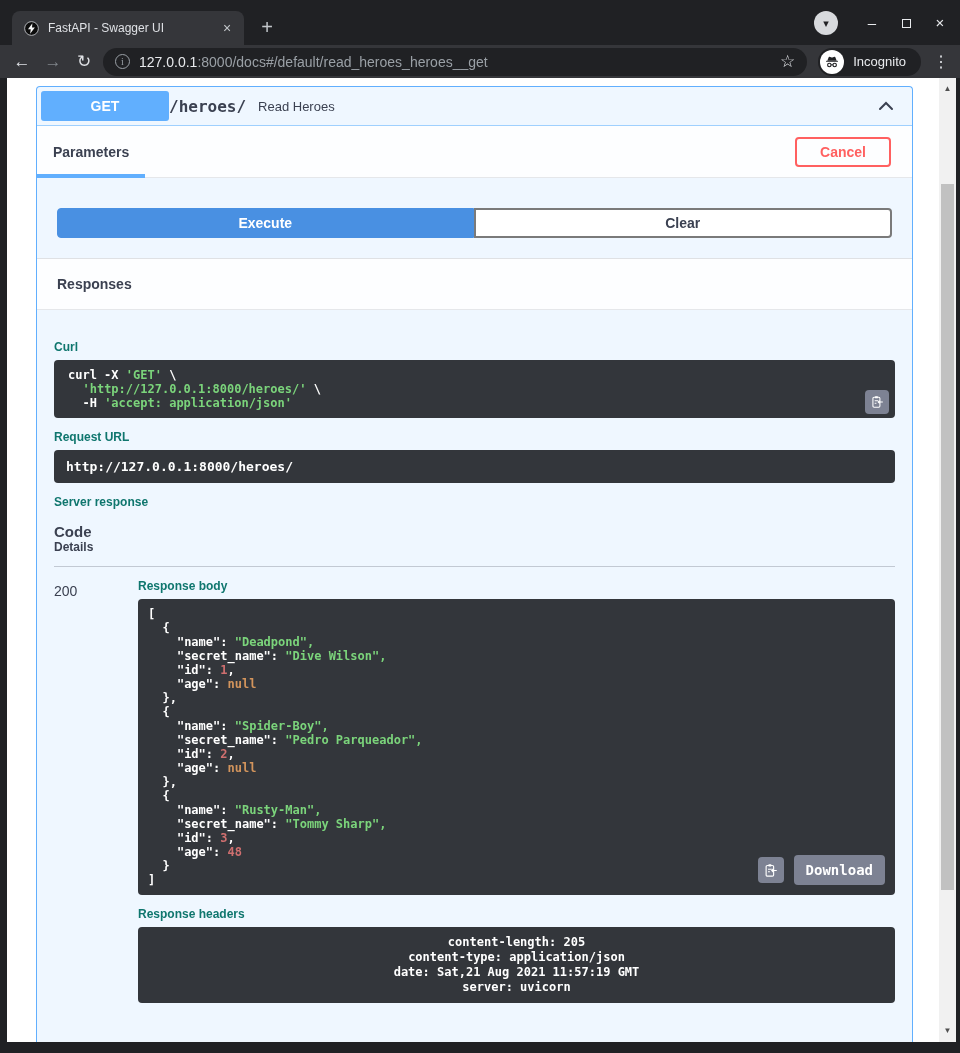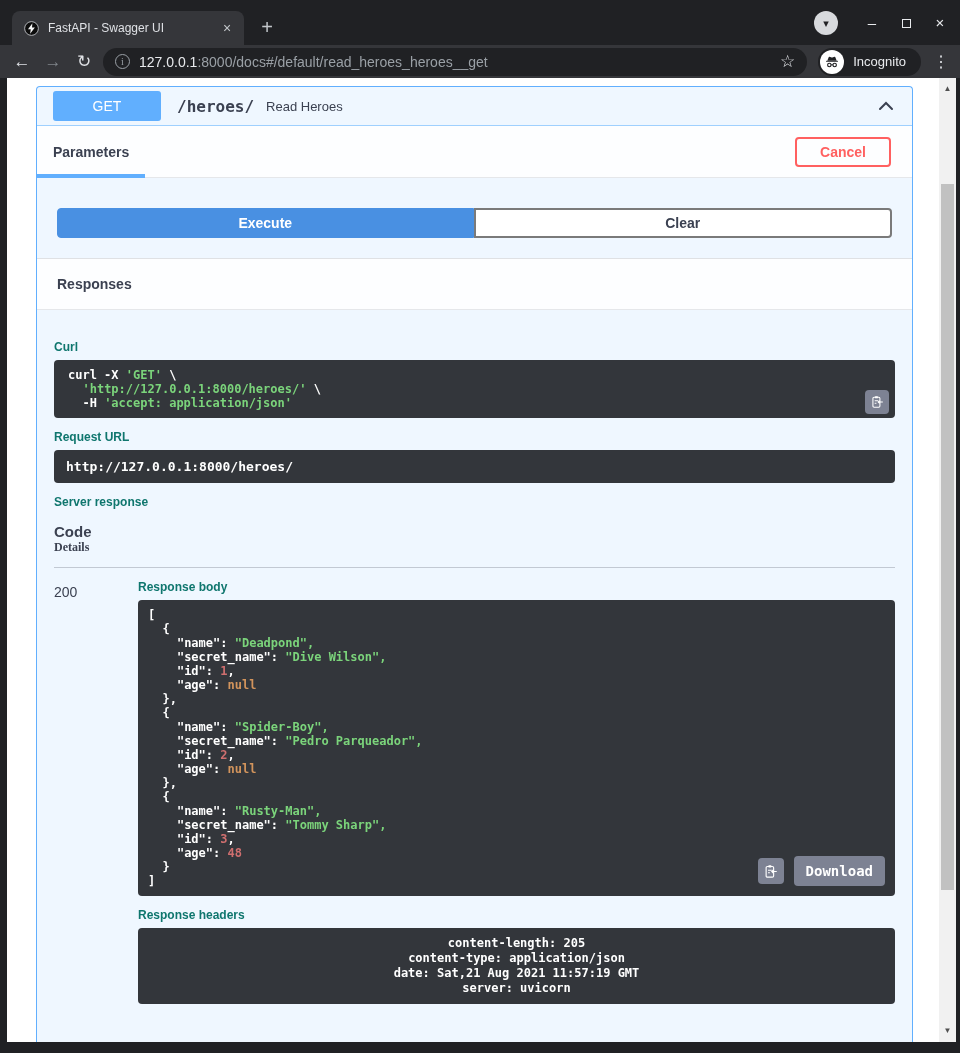--- a/index.html
+++ b/index.html
@@ -37,22 +37,22 @@
   .content { position:absolute; left:7px; right:4px; top:78px; bottom:11px; background:#fff; overflow:hidden; }
   .scrollbar { position:absolute; top:0; right:0; bottom:0; width:17px; background:#f1f1f1; }
   .scroll-arrow { position:absolute; left:0; right:0; text-align:center; color:#505050; font-size:8px; line-height:8px; }
   .scroll-arrow.up { top:7px; } .scroll-arrow.down { bottom:7px; }
   .scroll-thumb { position:absolute; left:2px; right:2px; top:106px; height:706px; background:#c1c1c1; }
 
   .swagger { position:absolute; left:0; top:0; right:17px; bottom:0; padding:8px 26px 0 29px; }
 
   .opblock { border:1px solid #61affe; border-bottom:none; border-radius:4px 4px 0 0; background:#eff7ff; min-height:1000px; }
   .op-header { display:flex; align-items:center; padding:4px 16px 4px 4px; border-bottom:1px solid #9fd0fe; }
-  .method { background:#61affe; color:#fff; font-weight:normal; font-size:14px; border-radius:3px; width:108px; text-align:center; padding:7px 0;margin-left:12px; }
-  .op-path { font-family:"DejaVu Sans Mono",monospace; font-size:16px; font-weight:bold; color:#3b4151; margin-left:16px; }
+  .method { background:#61affe; color:#fff; font-weight:bold; font-size:14px; border-radius:3px; width:128px; text-align:center; padding:7px 0; }
+  .op-path { font-family:"DejaVu Sans Mono",monospace; font-size:16px; font-weight:bold; color:#3b4151; margin-left:0; }
   .op-summary { font-size:13px; color:#3b4151; margin-left:12px; }
   .collapse { margin-left:auto; display:flex; }
 
   .section-header { background:rgba(255,255,255,.85); height:52px; display:flex; align-items:center; justify-content:space-between; padding-right:21px; }
   .params-header { border-bottom:1px solid rgba(59,65,81,.12); }
   .tab-item { height:52px; display:flex; align-items:center; padding:4px 16px 0; border-bottom:4px solid #61affe; }
   .tab-label, .responses-title { font-size:14px; font-weight:bold; color:#3b4151; }
   .cancel-btn { border:2px solid #ff6060; color:#ff6060; background:transparent; font-size:14px; font-weight:bold; border-radius:4px; padding:5px 23px; font-family:inherit; }
   .params-body { padding:16px 20px 12px; font-size:14px; color:#3b4151; }
   .execute-wrap { padding:30px 20px 20px; display:flex; }
@@ -62,21 +62,21 @@
 
   .responses-body { padding:30px 17px 20px; }
   .block-label { font-size:12px; font-weight:bold; color:#0f766e; margin-bottom:6px; }
   .dark-block { background:#33363b; border-radius:4px; color:#fff; position:relative; }
   .curl-block { padding:8px 14px; font:600 12px/14px "DejaVu Sans Mono",monospace; }
   .url-block { padding:9px 12px; font:700 13px/15px "DejaVu Sans Mono",monospace; }
   .mt12 { margin-top:12px; }
   .table-head { display:flex; margin-top:14px; align-items:baseline;flex-direction:column; }
   .col-code { width:84px; }
   .code-h { font-size:15px; font-weight:600; color:#3b4151; }
-  .details-h { font-size:12px; font-weight:bold; color:#3b4151;font-family:Liberation Serif, serif; }
+  .details-h { font-size:12px; font-weight:bold; color:#3b4151; }
   .divider { height:1px; background:rgba(59,65,81,.25); margin-top:12px; }
   .resp-row { display:flex; margin-top:12px; }
   .status { font-size:14px; color:#3b4151; width:84px; padding-top:4px; }
   .resp-detail { flex:1; min-width:0; }
   .body-block { padding:8px 10px; font:600 12px/14px "DejaVu Sans Mono",monospace; }
   .headers-block { padding:8px 12px; font:700 12px/15px "DejaVu Sans Mono",monospace;text-align:center; }
   .code-line { white-space:pre; }
   .tok-pln { color:#ffffff; }
   .tok-cmd { color:#ffffff; font-weight:bold; }
   .tok-key { color:#ffffff; font-weight:bold; }

